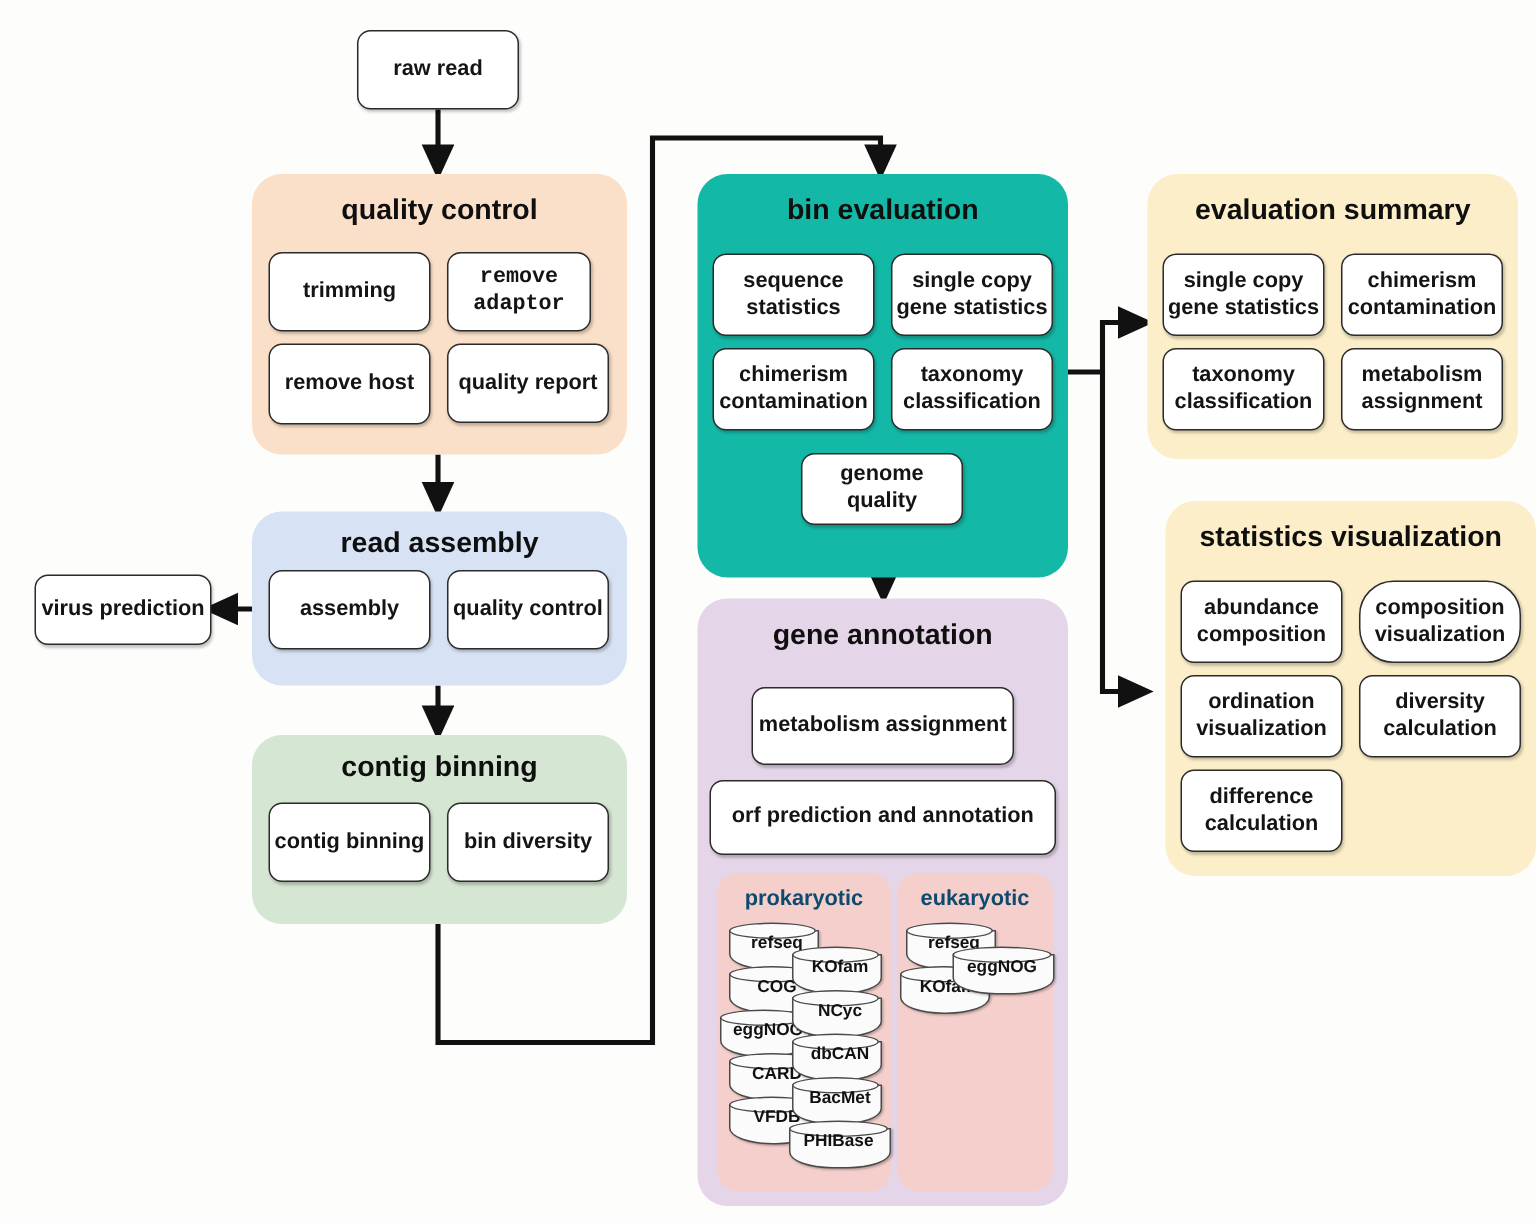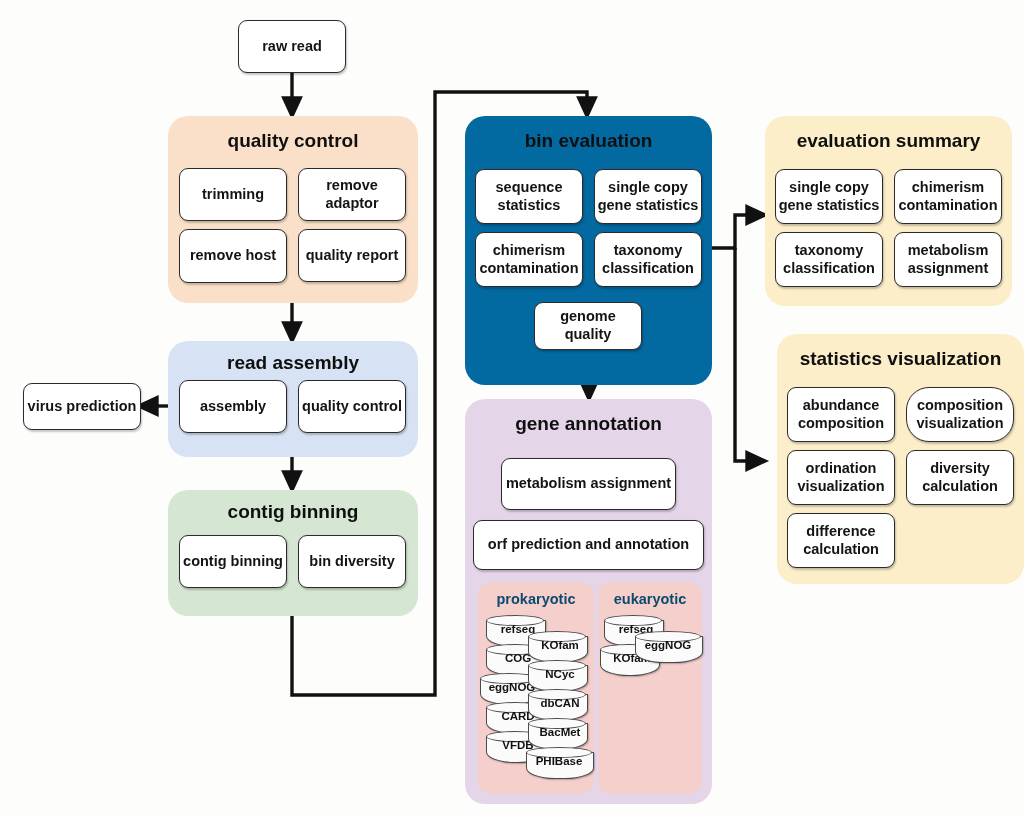--- a/index.html
+++ b/index.html
@@ -112,38 +112,38 @@
     <path d="M735,248 L735,461 L763,461" fill="none" stroke="#111" stroke-width="3.4" marker-end="url(#ah)"></path>
   </svg>
 
   <div class="node" style="left:238px;top:20px;width:108px;height:53px;">raw read</div>
 
   <div class="node" style="left:23px;top:383px;width:118px;height:47px;">virus prediction</div>
 
   <div class="panel" style="left:168px;top:116px;width:250px;height:187px;background:#fae0c8;">
     <div class="panel-title" style="top:14px;">quality control</div>
     <div class="node" style="left:11px;top:52px;width:108px;height:53px;">trimming</div>
-    <div class="node" style="left:130px;top:52px;width:108px;height:53px;">remove adaptor</div>
+    <div class="node" style="left:130px;top:52px;width:96px;height:53px;font-family:Liberation Mono, monospace;">remove adaptor</div>
     <div class="node" style="left:11px;top:113px;width:108px;height:54px;">remove host</div>
     <div class="node" style="left:130px;top:113px;width:108px;height:53px;">quality report</div>
   </div>
 
   <div class="panel" style="left:168px;top:341px;width:250px;height:116px;background:#d7e3f4;">
     <div class="panel-title" style="top:11px;">read assembly</div>
     <div class="node" style="left:11px;top:39px;width:108px;height:53px;">assembly</div>
     <div class="node" style="left:130px;top:39px;width:108px;height:53px;">quality control</div>
   </div>
 
   <div class="panel" style="left:168px;top:490px;width:250px;height:126px;background:#d5e6d2;">
     <div class="panel-title" style="top:11px;">contig binning</div>
     <div class="node" style="left:11px;top:45px;width:108px;height:53px;">contig binning</div>
     <div class="node" style="left:130px;top:45px;width:108px;height:53px;">bin diversity</div>
   </div>
 
-  <div class="panel" style="left:465px;top:116px;width:247px;height:269px;background:#0369a1;">
+  <div class="panel" style="left:465px;top:116px;width:247px;height:269px;background:#14b8a6;">
     <div class="panel-title" style="top:14px;">bin evaluation</div>
     <div class="node" style="left:10px;top:53px;width:108px;height:55px;">sequence statistics</div>
     <div class="node" style="left:129px;top:53px;width:108px;height:55px;">single copy gene statistics</div>
     <div class="node" style="left:10px;top:116px;width:108px;height:55px;">chimerism contamination</div>
     <div class="node" style="left:129px;top:116px;width:108px;height:55px;">taxonomy classification</div>
     <div class="node" style="left:69px;top:186px;width:108px;height:48px;">genome quality</div>
   </div>
 
   <div class="panel" style="left:465px;top:399px;width:247px;height:405px;background:#e5d5e9;">
     <div class="panel-title" style="top:14px;">gene annotation</div>

